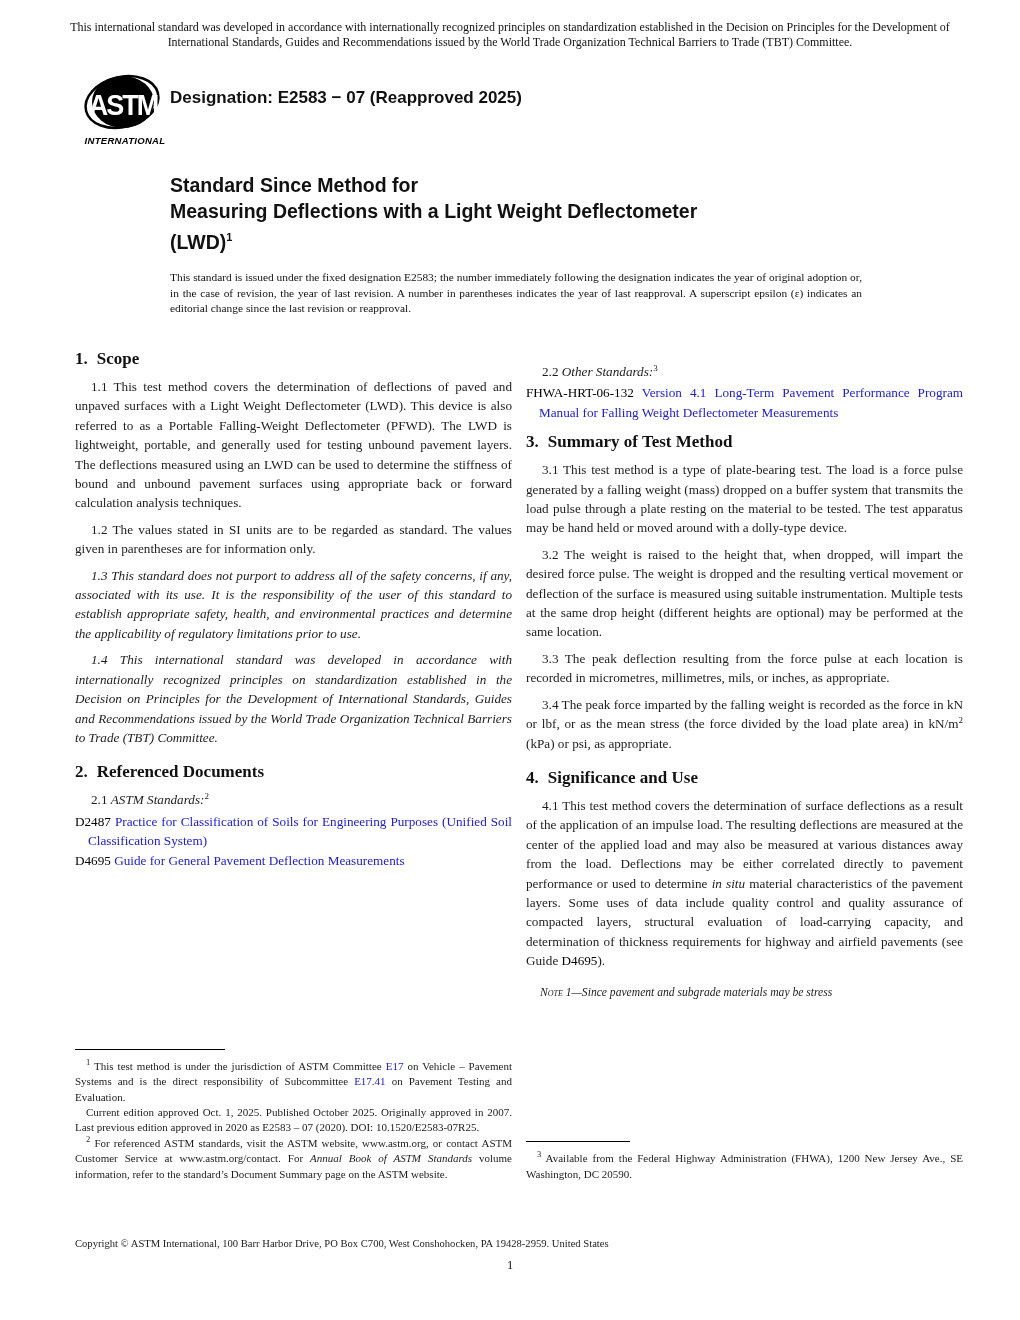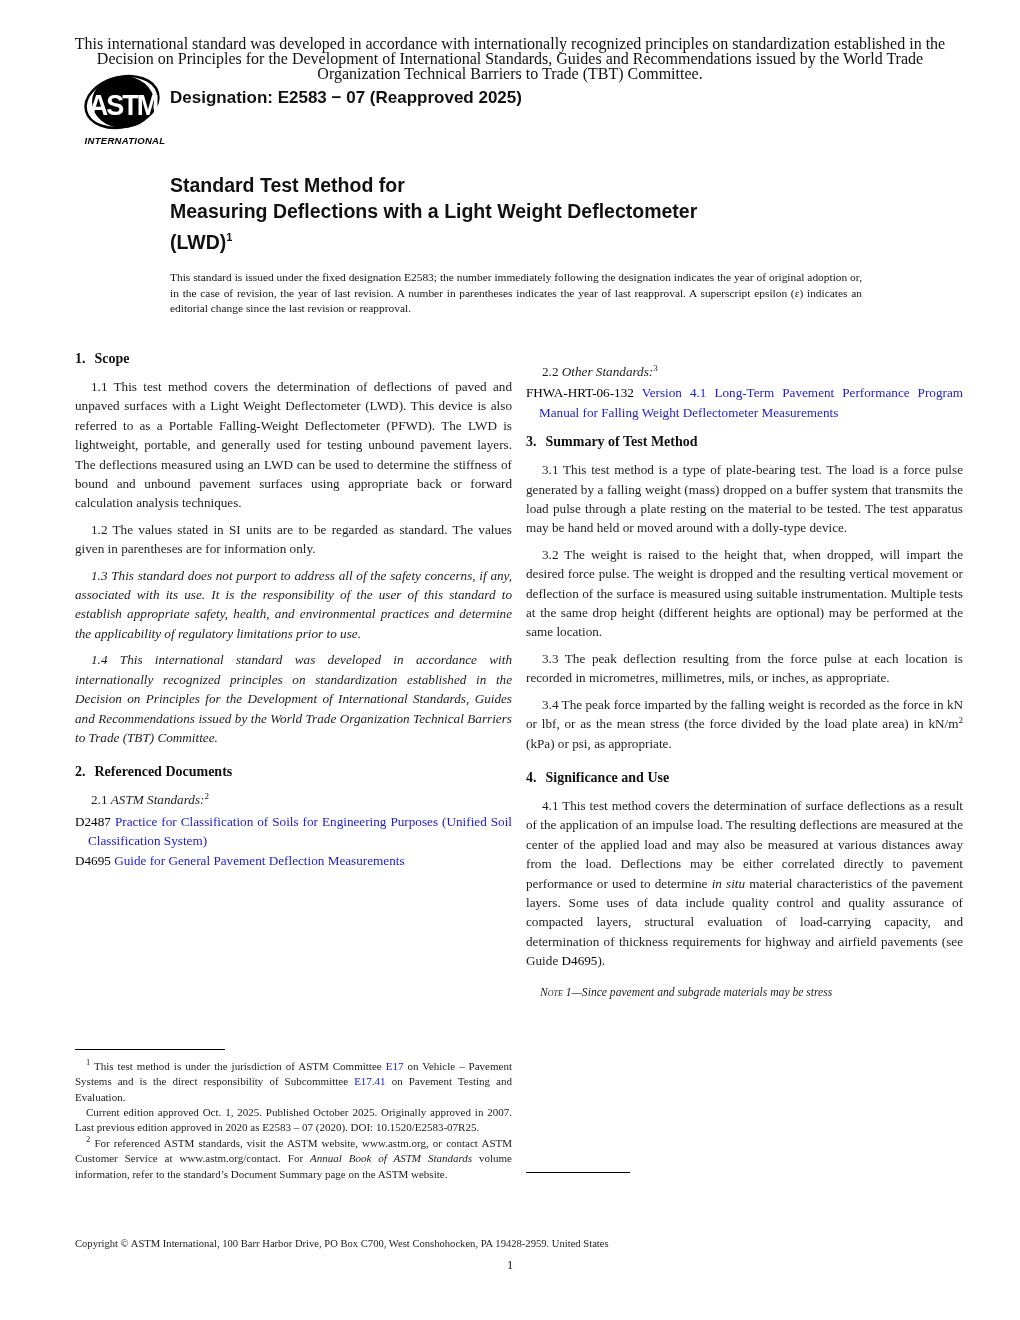--- a/index.html
+++ b/index.html
@@ -6,22 +6,22 @@
   .page{
     position:relative;
     width:1020px;height:1320px;
     background:#ffffff;
     color:#1c1c1c;
     font-family:"Liberation Serif", serif;
     overflow:hidden;
   }
   
   .top-notice{
-    position:absolute;top:36px;left:70px;width:880px;
-    font-size:16px;line-height:15px;text-align:center;
+    position:absolute;top:20px;left:70px;width:880px;
+    font-size:12px;line-height:15px;text-align:center;
     color:#111;
   }
   
   .logo-wrap{position:absolute;top:72px;left:82px;width:86px;text-align:center;}
   .logo-globe{position:relative;width:80px;height:62px;}
   .logo-globe svg{display:block;}
   .logo-intl{
     font-family:"Liberation Sans", sans-serif;
     font-weight:bold;font-style:italic;
     font-size:9.5px;letter-spacing:0.3px;color:#000;margin-top:1px;
@@ -46,21 +46,21 @@
   
   .columns{
     position:absolute;top:350px;left:75px;width:888px;height:832px;
     display:flex;gap:14px;
   }
   .col{
     width:437px;display:flex;flex-direction:column;
     font-size:13.2px;line-height:19.4px;text-align:justify;
   }
   h3.sec{
-    font-size:14px;line-height:18px;margin:11px 0 7px 0;
+    font-size:17px;line-height:18px;margin:11px 0 7px 0;
     font-weight:bold;text-align:left;color:#111;
   }
   h3.sec .num{margin-right:9px;}
   .para{margin:2px 0 5px 0;text-indent:16px;}
   .para.italic{font-style:italic;}
   .para sup{font-size:9px;line-height:0;}
   .ref-entry{margin:0 0 0 13px;text-indent:-13px;}
   .sub-heading{margin:2px 0 2px 0;text-indent:16px;}
   .sub-heading .it{font-style:italic;}
   .sub-heading sup{font-size:9px;line-height:0;}
@@ -99,21 +99,21 @@
         <ellipse cx="41" cy="30" rx="31" ry="26" fill="#000"></ellipse>
         <text x="41" y="40" text-anchor="middle" fill="#ffffff" font-family="Liberation Sans, sans-serif" font-weight="bold" font-size="27" transform="scale(1,1.08)" style="letter-spacing:-2px">ASTM</text>
       </svg>
     </div>
     <div class="logo-intl">INTERNATIONAL</div>
   </div>
 
   <div class="designation">Designation: E2583 − 07 (Reapproved 2025)</div>
 
   <div class="doc-title">
-    <div>Standard Test Method for</div>
+    <div>Standard Since Method for</div>
     <div>Measuring Deflections with a Light Weight Deflectometer</div>
     <div><span>(LWD)</span><sup>1</sup></div>
   </div>
 
   <div class="issuance">This standard is issued under the fixed designation E2583; the number immediately following the designation indicates the year of original adoption or, in the case of revision, the year of last revision. A number in parentheses indicates the year of last reapproval. A superscript epsilon (ε) indicates an editorial change since the last revision or reapproval.</div>
 
   <div class="columns">
 
     <div class="col">
       <h3 class="sec" style="margin-top:0"><span class="num">1.</span><span>Scope</span></h3>
@@ -149,20 +149,23 @@
       <p class="para">3.3 The peak deflection resulting from the force pulse at each location is recorded in micrometres, millimetres, mils, or inches, as appropriate.</p>
       <p class="para"><span>3.4 The peak force imparted by the falling weight is recorded as the force in kN or lbf, or as the mean stress (the force divided by the load plate area) in kN/m</span><sup>2</sup><span> (kPa) or psi, as appropriate.</span></p>
 
       <h3 class="sec"><span class="num">4.</span><span>Significance and Use</span></h3>
       <p class="para"><span>4.1 This test method covers the determination of surface deflections as a result of the application of an impulse load. The resulting deflections are measured at the center of the applied load and may also be measured at various distances away from the load. Deflections may be either correlated directly to pavement performance or used to determine </span><span class="it" style="font-style:italic">in situ</span><span> material characteristics of the pavement layers. Some uses of data include quality control and quality assurance of compacted layers, structural evaluation of load-carrying capacity, and determination of thickness requirements for highway and airfield pavements (see Guide </span><span class="link-red">D4695</span><span>).</span></p>
 
       <p class="note-para"><span class="note-label">Note</span><span> 1—Since pavement and subgrade materials may be stress</span></p>
 
       <div class="footnotes">
         <div class="fn-rule short"></div>
+        <div class="fn">
+          <p><sup>3</sup><span> Available from the Federal Highway Administration (FHWA), 1200 New Jersey Ave., SE Washington, DC 20590.</span></p>
+        </div>
       </div>
     </div>
 
   </div>
 
   <div class="copyright">Copyright © ASTM International, 100 Barr Harbor Drive, PO Box C700, West Conshohocken, PA 19428-2959. United States</div>
   <div class="page-num">1</div>
 
 </div>
 

